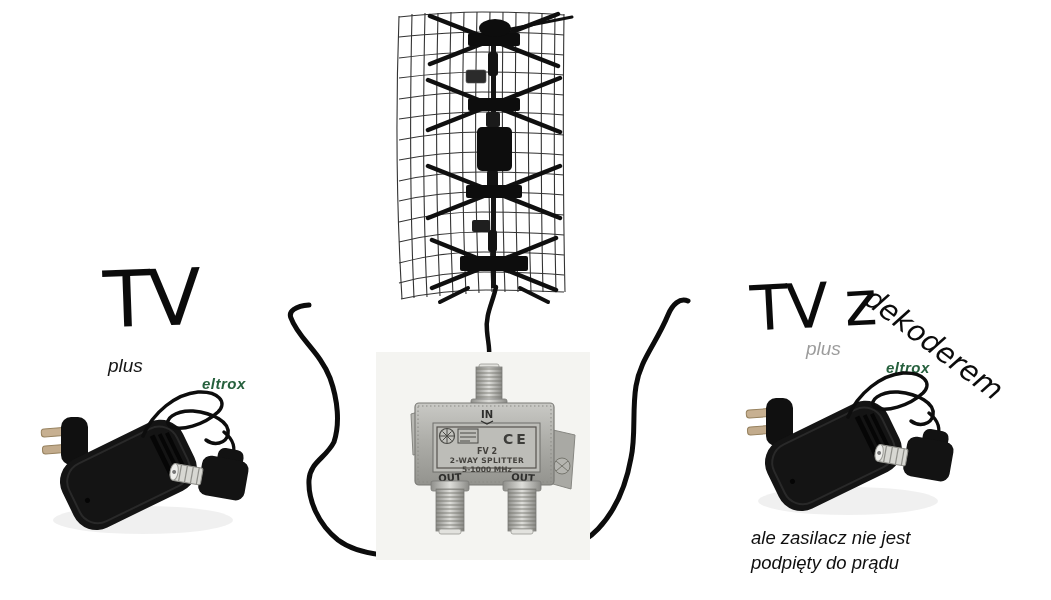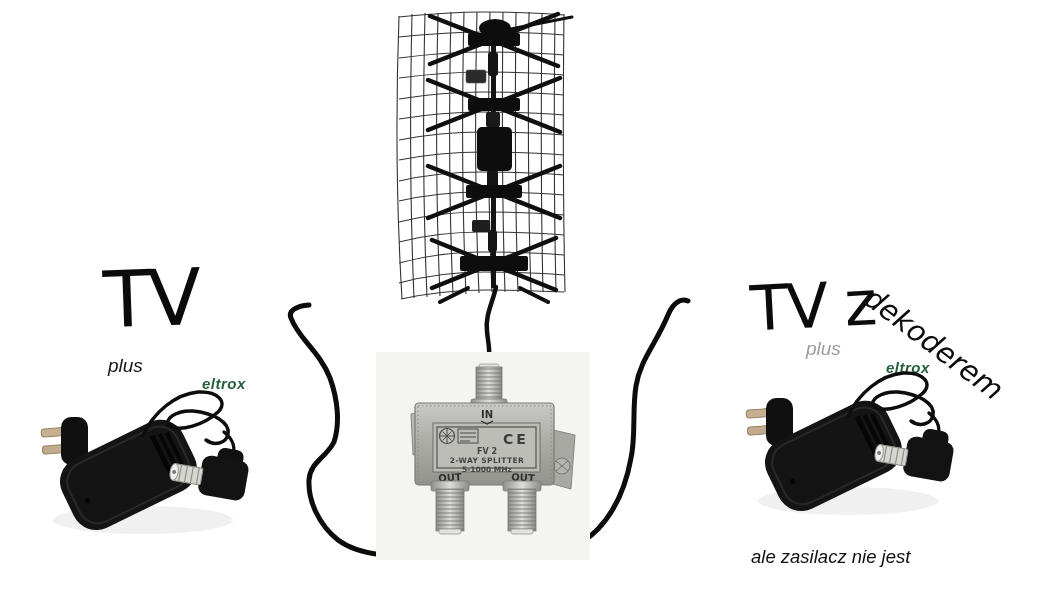--- a/index.html
+++ b/index.html
@@ -23,22 +23,23 @@
 <div class="canvas">
 
   <div class="txt plus-label" style="left:108px;top:355px;">plus</div>
 
   <div class="txt plus-label plus-faded" style="left:806px;top:338px;">plus</div>
 
   <div class="txt watermark" style="left:202px;top:375px;">eltrox</div>
 
   <div class="txt watermark" style="left:886px;top:359px;">eltrox</div>
 
-  <div class="txt note" style="left:751px;top:545px;">
+  <div class="txt note" style="left:751px;top:526px;">
     <div>ale zasilacz nie jest</div>
+    <div>podpięty do prądu</div>
   </div>
 
   <svg class="overlay-svg" viewBox="0 0 1051 600">
     <defs>
       <linearGradient id="silver" x1="0" y1="0" x2="1" y2="0">
         <stop offset="0" stop-color="#8f8f8b"></stop>
           <stop offset=".5" stop-color="#dededa"></stop>
           <stop offset="1" stop-color="#8a8a86"></stop>
       </linearGradient>
       <linearGradient id="bodyGrad" x1="0" y1="0" x2="0" y2="1">

